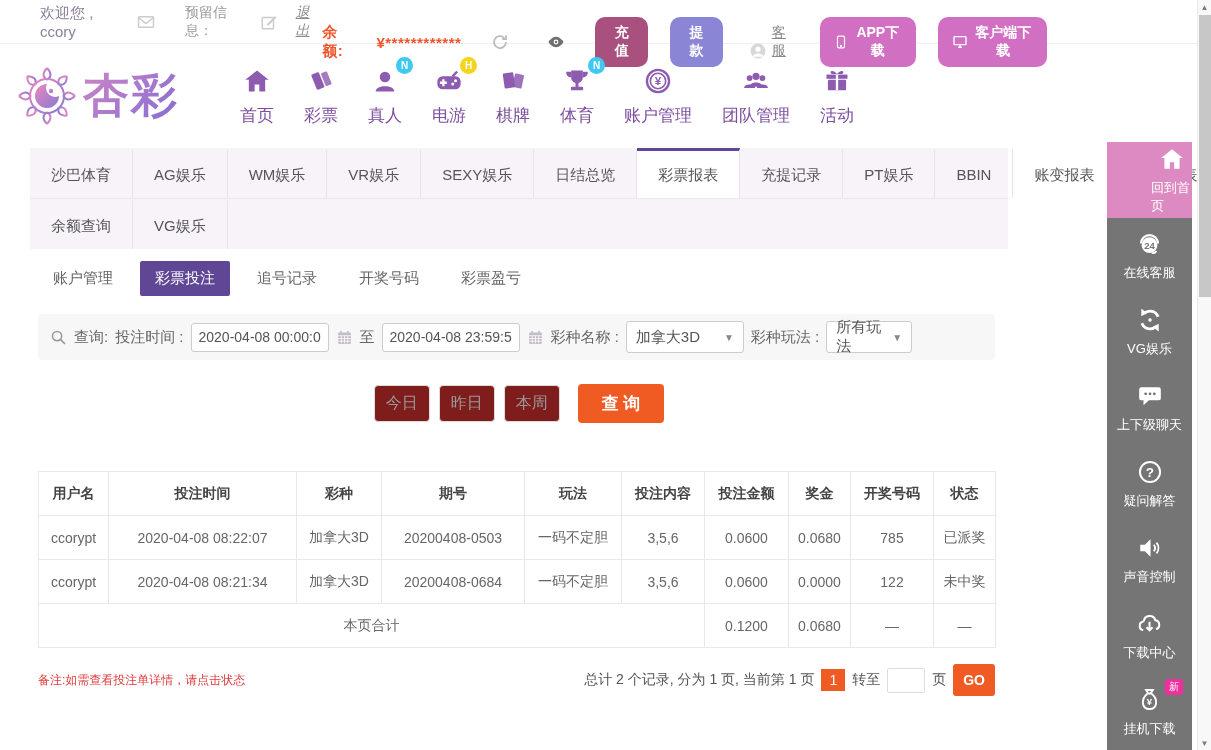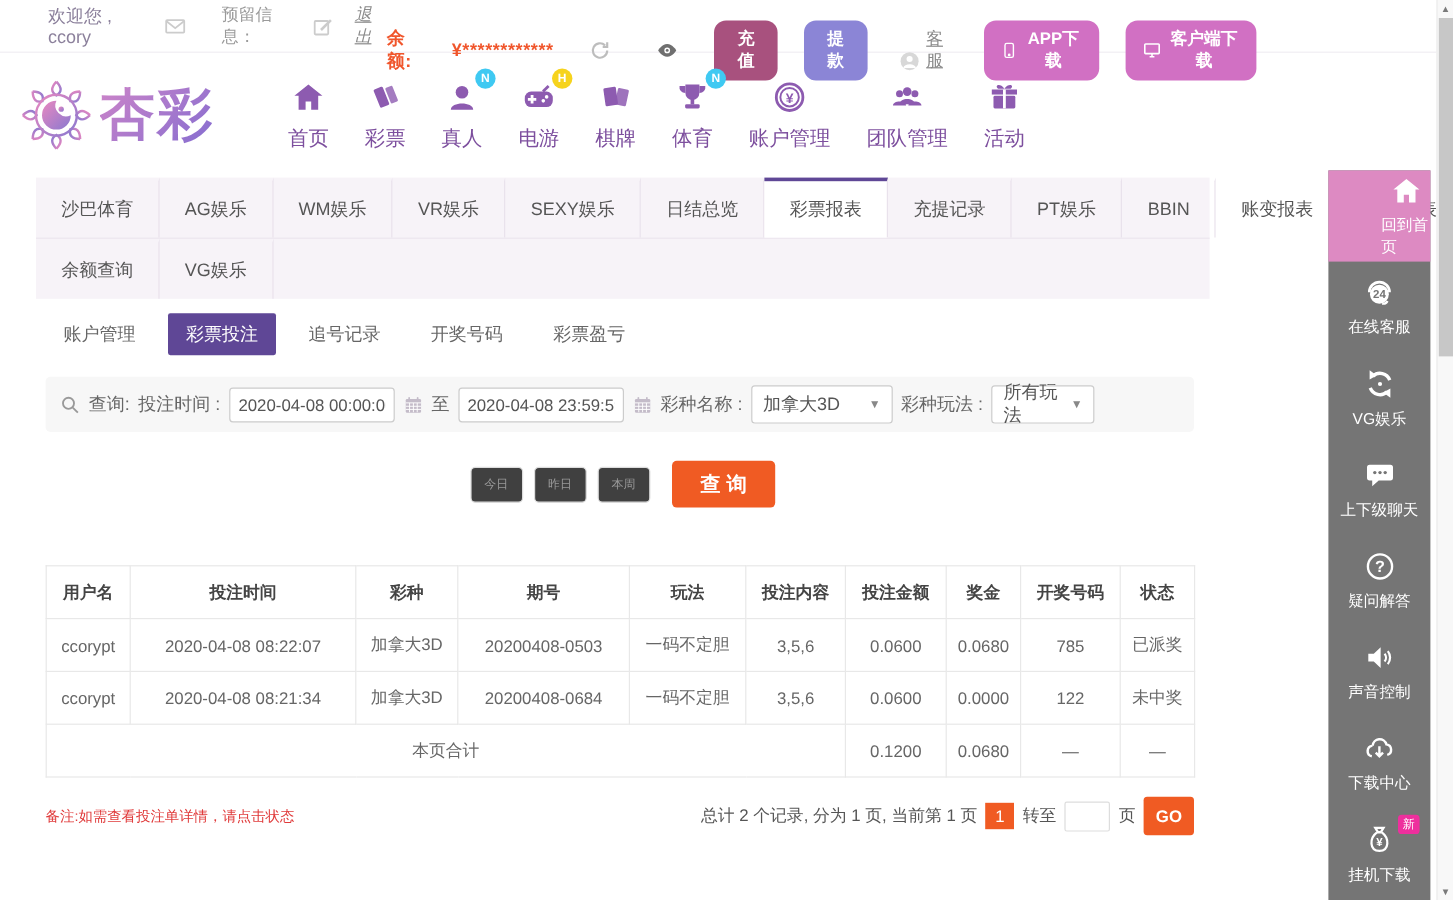--- a/index.html
+++ b/index.html
@@ -56,22 +56,22 @@
   .filterbar { margin:10px 13px 0 8px; background:#f7f7f7; border-radius:4px; height:46px;
     display:flex; align-items:center; padding:0 12px; gap:7px; font-size:15px; color:#666; }
   .f-icon { display:inline-flex; width:17px; height:17px; }
   .input-date { width:138px; height:29px; border:1px solid #ccc; border-radius:3px;
     padding:0 7px; font-size:14px; color:#555; font-family:"Liberation Sans", sans-serif; }
   .select { height:32px; border:1px solid #ccc; border-radius:3px; background:#fff;
     display:flex; align-items:center; justify-content:space-between; padding:0 9px;
     color:#555; font-size:15px; cursor:pointer; }
   .select .arrow { color:#888; font-size:10px; margin-left:10px; }
   .quickrow { margin-top:24px; display:flex; justify-content:center; align-items:center; gap:9px; }
-  .ghost-btn { background:#404040; border:1px solid #ddd; border-radius:4px; color:#999;
-    font-size:10px; padding:7px 11px; cursor:pointer; font-family:"Liberation Sans", sans-serif; }
+  .ghost-btn { background:#7f1d1d; border:1px solid #ddd; border-radius:4px; color:#999;
+    font-size:16px; padding:7px 11px; cursor:pointer; font-family:"Liberation Sans", sans-serif; }
   .search-btn { background:#f05b23; color:#fff; border:none; border-radius:4px; font-size:17px;
     font-weight:bold; padding:8px 24px; margin-left:9px; cursor:pointer; font-family:"Liberation Sans", sans-serif; }
   .data-table { border-collapse:collapse; margin:48px 13px 0 8px; width:957px; table-layout:fixed; }
   .data-table th, .data-table td { border:1px solid #e8e8e8; height:44px; text-align:center; font-size:14px; }
   .data-table th { color:#444; font-weight:bold; }
   .data-table td { color:#666; }
   .status-paid { color:#f0562c; cursor:pointer; }
   .status-lost { color:#aaa; cursor:pointer; }
   .table-footer { margin:16px 13px 0 8px; width:957px; display:flex; align-items:center; }
   .note { color:#e03a3a; font-size:12px; }

